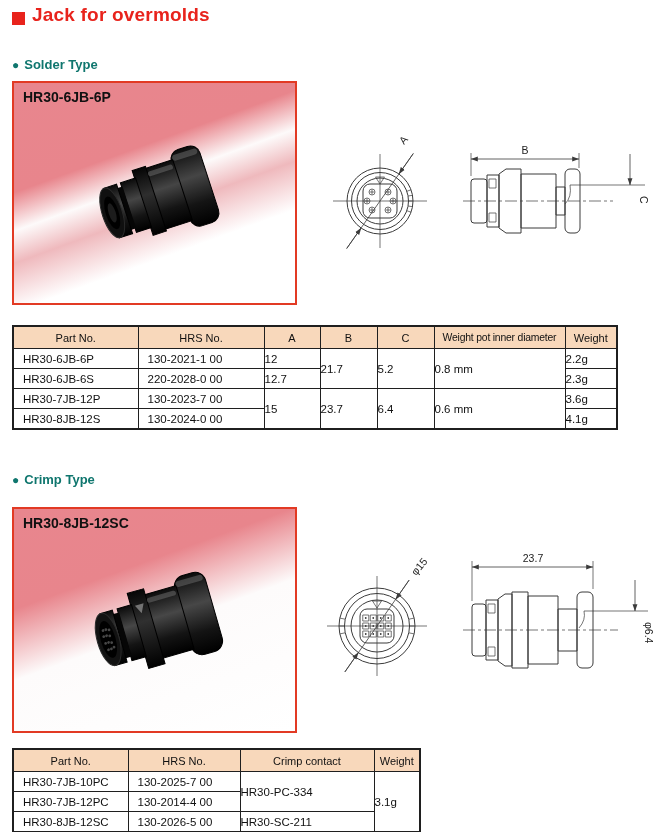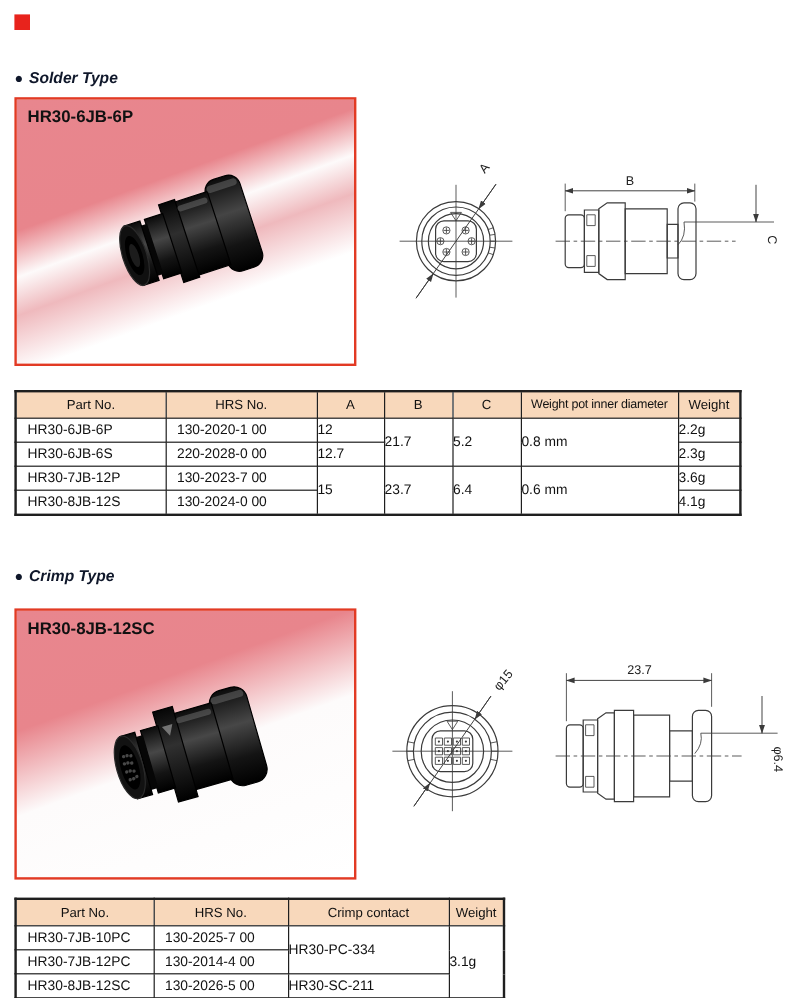--- a/index.html
+++ b/index.html
@@ -4,21 +4,21 @@
 <style>
   html,body{margin:0;padding:0;background:#fff;}
   .page{
     position:relative;width:667px;height:832px;background:#ffffff;
     font-family:"Liberation Sans","DejaVu Sans",sans-serif;color:#111;
     overflow:hidden;
   }
   
   .title-marker{position:absolute;left:12px;top:12px;width:13px;height:13px;background:#e8231c;}
   .page-title{position:absolute;left:32px;top:4px;font-size:19px;font-weight:bold;color:#e8231c;letter-spacing:.2px;}
-  .section-heading{position:absolute;left:12px;font-size:13px;font-weight:bold;color:#0f172a;font-style:italic;}
+  .section-heading{position:absolute;left:12px;font-size:13px;font-weight:bold;color:#0f766e;}
   .section-heading .bullet{font-size:12px;margin-right:5px;}
   
   .photo-box{
     position:absolute;left:12px;width:285px;border:2px solid #e23a24;box-sizing:border-box;
   }
   .photo-box.solder{top:81px;height:224px;
     background:linear-gradient(160deg,#e8868e 0%,#e8858c 34%,#fdfafa 46%,#efb9bd 56%,#ffffff 71%,#ffffff 100%);}
   .photo-box.crimp{top:507px;height:226px;
     background:linear-gradient(160deg,#e8868e 0%,#e8858c 31%,#fdfbfb 53%,#ffffff 100%);}
   .photo-label{position:absolute;left:9px;top:6px;font-size:14px;font-weight:bold;color:#111;}
@@ -42,20 +42,21 @@
   table.spec th{background:#f8d8bb;font-weight:normal;font-size:11px;height:21px;}
   table.spec th.th-sp{font-size:10.4px;letter-spacing:-.2px;}
   table.spec td.lft{text-align:left;padding-left:9px;}
 </style>
 </head>
 <body>
 
 <div class="page">
 
   <div class="title-marker"></div>
+  <div class="page-title">Jack for overmolds</div>
 
   <div class="section-heading" style="top:57px;">
     <span class="bullet">●</span><span>Solder Type</span>
   </div>
 
   <div class="photo-box solder">
     <svg class="photo-svg" width="281" height="220" viewBox="0 0 281 220">
       <defs>
         <linearGradient id="cyl1" x1="0" y1="0" x2="0" y2="1">
           <stop offset="0" stop-color="#0b0b0b"></stop>
@@ -175,21 +176,21 @@
       <th>Part No.</th>
       <th>HRS No.</th>
       <th>A</th>
       <th>B</th>
       <th>C</th>
       <th class="th-sp">Weight pot inner diameter</th>
       <th>Weight</th>
     </tr>
     <tr>
       <td class="lft">HR30-6JB-6P</td>
-      <td class="lft">130-2020-1 00</td>
+      <td class="lft">130-2021-1 00</td>
       <td>12</td>
       <td rowspan="2">21.7</td>
       <td rowspan="2">5.2</td>
       <td rowspan="2">0.8 mm</td>
       <td>2.2g</td>
     </tr>
     <tr>
       <td class="lft">HR30-6JB-6S</td>
       <td class="lft">220-2028-0 00</td>
       <td>12.7</td>

